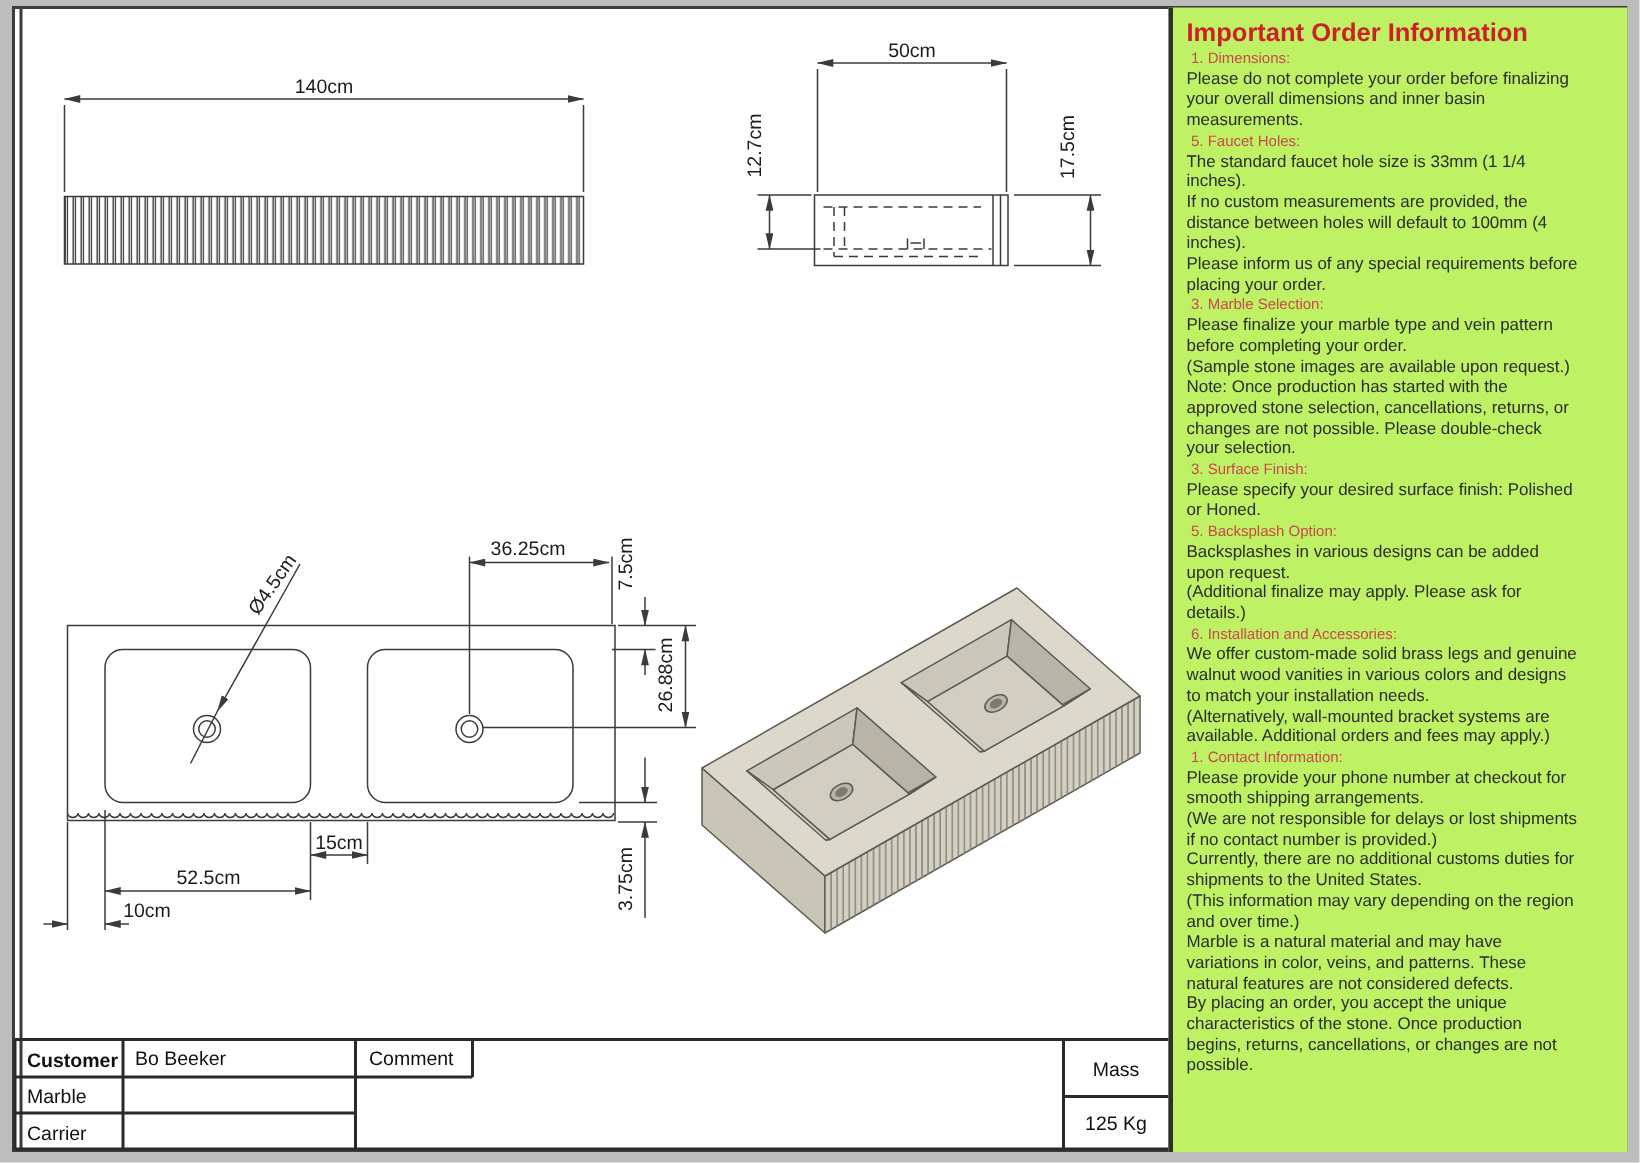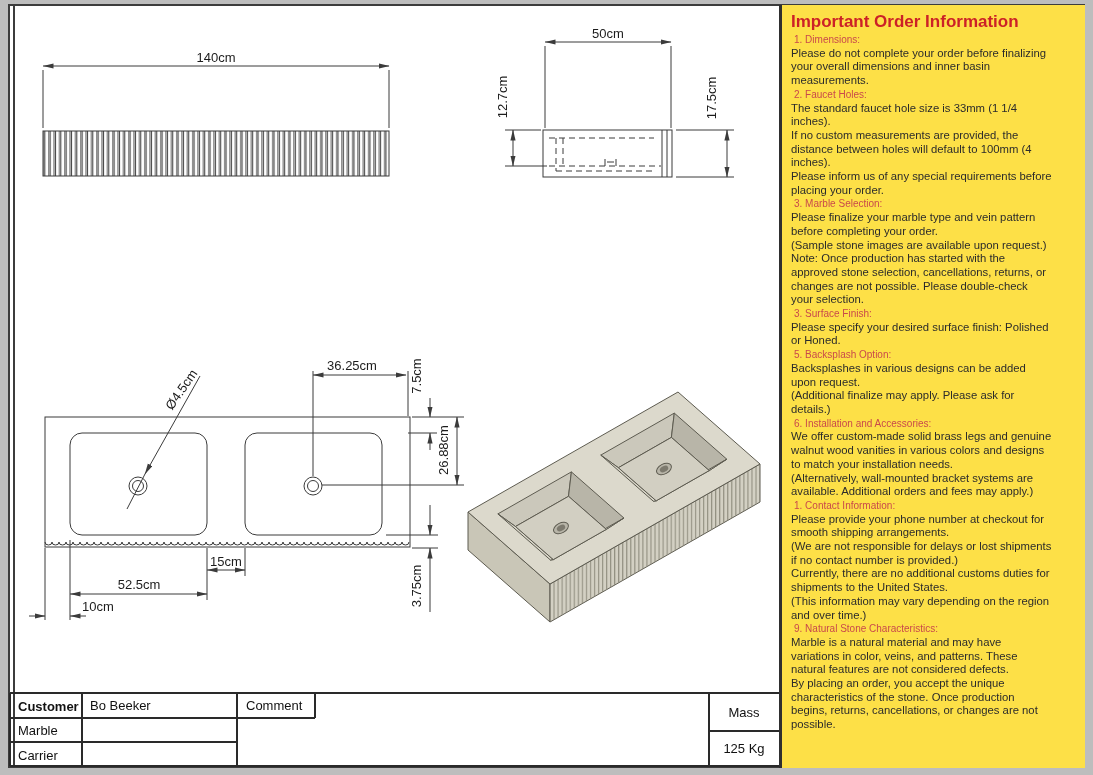--- a/index.html
+++ b/index.html
@@ -3,21 +3,21 @@
 <meta charset="utf-8">
 <style>
   html,body{margin:0;padding:0;}
   body{font-family:"Liberation Sans", sans-serif;}
   #stage{position:relative;width:1093px;height:775px;background:#bdbdbd;overflow:hidden;}
   #page{position:absolute;left:8px;top:4px;width:1077px;height:764px;background:#ffffff;
         border:2px solid #3c3c3c;box-sizing:border-box;}
   #innerLeftLine{position:absolute;left:13px;top:4px;width:2px;height:764px;background:#3c3c3c;}
   #drawing{position:absolute;left:0;top:0;}
   
-  #panel{position:absolute;left:779px;top:5px;width:306px;height:763px;background:#fde047;
+  #panel{position:absolute;left:779px;top:5px;width:306px;height:763px;background:#bef264;
          border-left:3px solid #2f2f2f;box-sizing:border-box;padding:4px 4px 0 9px;overflow:hidden;}
   .panel-title{font-size:17px;font-weight:bold;color:#cc2127;line-height:21px;margin:2px 0 1px 0;}
   .sec-title{font-size:10px;line-height:13.7px;color:#c9494b;padding-left:3px;}
   .sec-body{font-size:11.3px;line-height:13.7px;color:#2b2b2b;white-space:pre-line;}
   svg text{font-family:"Liberation Sans", sans-serif;}
   .dimtxt{font-size:13px;fill:#1c1c1c;}
   .tbltxt{font-size:13px;fill:#111111;}
   .tbltxt-b{font-size:13px;font-weight:bold;fill:#111111;}
 </style>
 </head>
@@ -190,21 +190,21 @@
   <div id="panel">
     <div class="panel-title">Important Order Information</div>
 
     <div class="sec">
       <div class="sec-title">1. Dimensions:</div>
       <div class="sec-body">Please do not complete your order before finalizing
 your overall dimensions and inner basin
 measurements.</div>
     </div>
     <div class="sec">
-      <div class="sec-title">2. Faucet Holes:</div>
+      <div class="sec-title">5. Faucet Holes:</div>
       <div class="sec-body">The standard faucet hole size is 33mm (1 1/4
 inches).
 If no custom measurements are provided, the
 distance between holes will default to 100mm (4
 inches).
 Please inform us of any special requirements before
 placing your order.</div>
     </div>
     <div class="sec">
       <div class="sec-title">3. Marble Selection:</div>
@@ -243,21 +243,20 @@
 (We are not responsible for delays or lost shipments
 if no contact number is provided.)</div>
     </div>
     <div class="sec">
       <div class="sec-body">Currently, there are no additional customs duties for
 shipments to the United States.
 (This information may vary depending on the region
 and over time.)</div>
     </div>
     <div class="sec">
-      <div class="sec-title">9. Natural Stone Characteristics:</div>
       <div class="sec-body">Marble is a natural material and may have
 variations in color, veins, and patterns. These
 natural features are not considered defects.
 By placing an order, you accept the unique
 characteristics of the stone. Once production
 begins, returns, cancellations, or changes are not
 possible.</div>
     </div>
   </div>
 </div>

